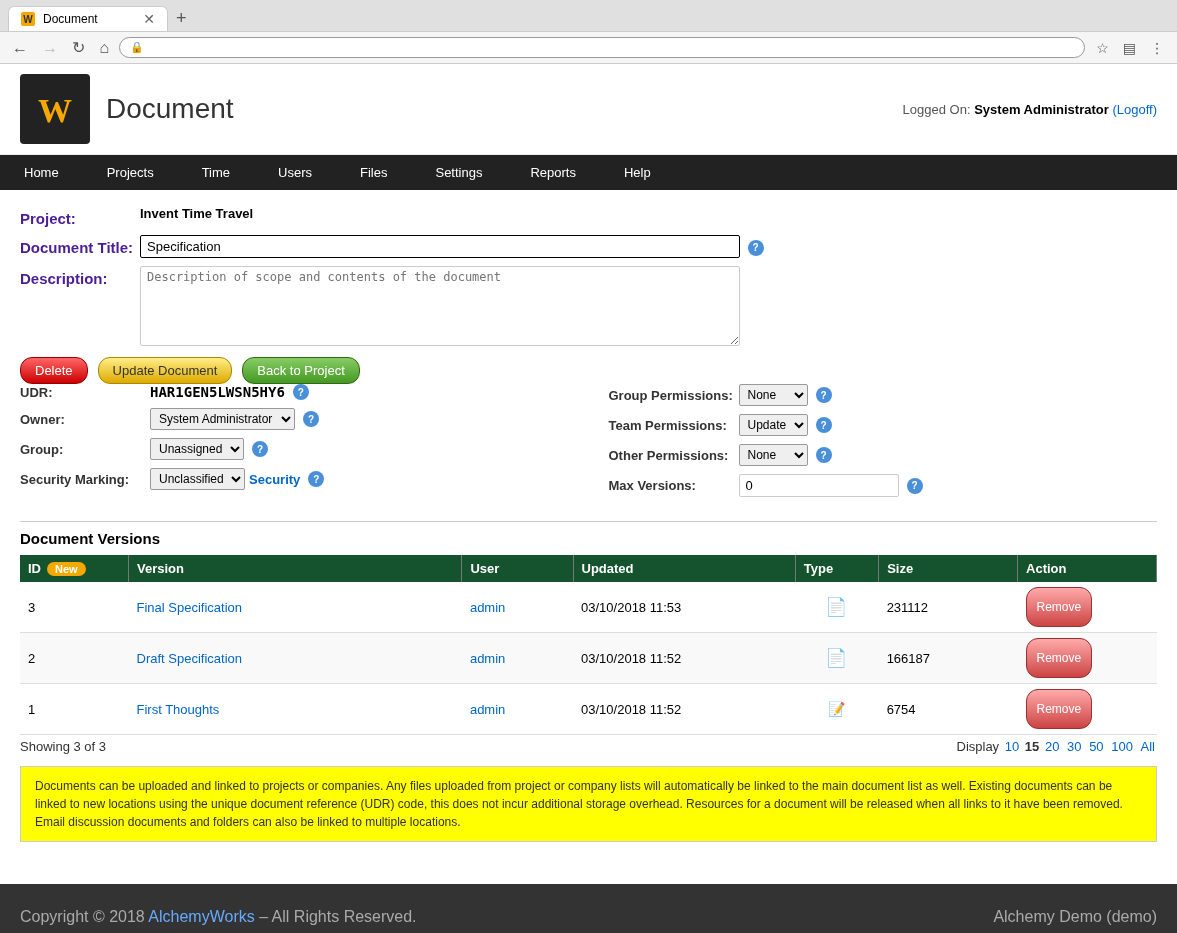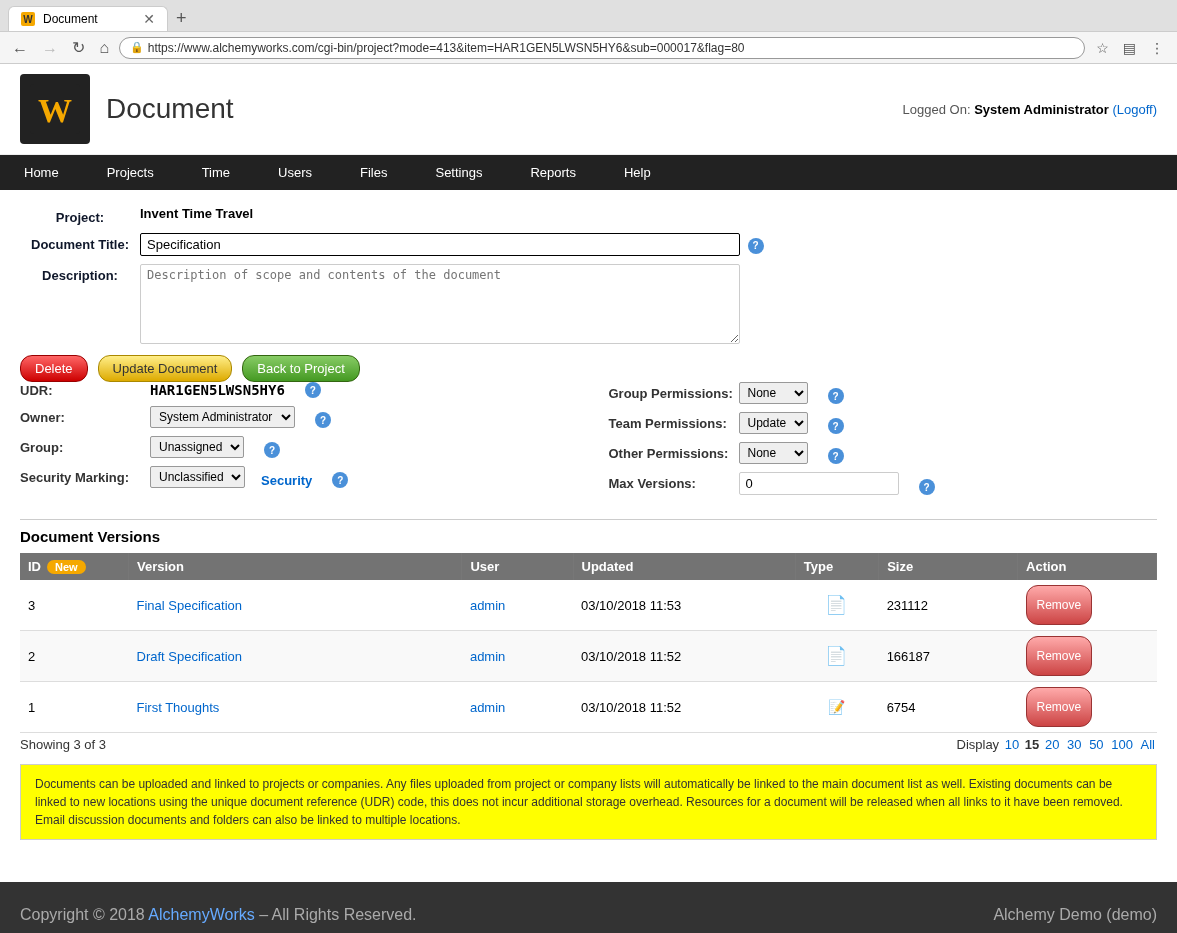--- a/index.html
+++ b/index.html
@@ -31,21 +31,21 @@
 
     
     .nav-bar { background: #222; display: flex; }
     .nav-item { color: #fff; padding: 10px 24px; cursor: pointer; font-size: 13px; text-decoration: none; }
 
     
     .main-content { padding: 16px 20px; }
 
     
     .form-row { display: flex; align-items: flex-start; margin-bottom: 8px; }
-    .form-label { width: 120px; min-width: 120px; font-weight: bold; color: #0f172a; padding-top: 4px; font-size: 13px; text-align: center; }
+    .form-label { width: 120px; min-width: 120px; font-weight: bold; color: #4c1d95; padding-top: 4px; font-size: 15px; }
     .form-value { flex: 1; }
     .project-name { font-weight: bold; font-size: 13px; }
 
     input[type="text"], textarea {
       font-size: 13px;
       padding: 3px 6px;
       border: 1px solid #000000;
       border-radius: 2px;
     }
     .title-input { width: 600px; }
@@ -60,32 +60,32 @@
     .btn-remove { background: linear-gradient(to bottom, #ffaaaa, #cc4444); color: #fff; border: 1px solid #993333; border-radius: 12px; padding: 12px 10px; cursor: pointer; font-size: 12px; }
 
     .button-row { display: flex; gap: 10px; margin-bottom: 0; margin-top: 4px; }
 
     
     .info-section { display: flex; gap: 40px; margin-bottom: 4px; }
     .info-left { flex: 1; }
     .info-right { flex: 1; }
     .info-row { display: flex; align-items: center; margin-bottom: 8px; }
     .info-label { width: 130px; min-width: 130px; font-weight: bold; font-size: 13px; color: #333; }
-    .info-value { display: flex; align-items: flex-end; gap: 16px; }
+    .info-value { display: flex; align-items: center; gap: 4px; }
     .udr-code { font-weight: bold; font-size: 14px; font-family: monospace; }
 
     select { font-size: 12px; padding: 2px 4px; border: 1px solid #999; border-radius: 2px; }
     input[type="text"].max-ver { width: 160px; font-size: 13px; padding: 3px 6px; border: 1px solid #ccc; }
 
     .security-link { color: #0066cc; text-decoration: none; font-weight: bold; }
 
     
     .section-title { font-size: 15px; font-weight: bold; margin: 16px 0 8px 0; border-top: 1px solid #ccc; padding-top: 8px; }
     table.versions-table { width: 100%; border-collapse: collapse; }
-    table.versions-table th { background: #737373; color: #fff; padding: 6px 8px; text-align: left; font-size: 13px; border-right: 1px solid #777; }
+    table.versions-table th { background: #14532d; color: #fff; padding: 6px 8px; text-align: left; font-size: 13px; border-right: 1px solid #777; }
     table.versions-table td { padding: 5px 8px; border-bottom: 1px solid #ddd; font-size: 13px; }
     table.versions-table tr:nth-child(even) td { background: #f9f9f9; }
     .id-col { width: 60px; }
     .version-col { width: 240px; }
     .user-col { width: 80px; }
     .updated-col { width: 160px; }
     .type-col { width: 60px; text-align: center; margin-top: 41px; }
     .size-col { width: 100px; }
     .action-col { width: 100px; }
 
@@ -120,21 +120,20 @@
   </div>
 </div>
 
 <div class="browser-toolbar">
   <button class="browser-nav-btn">←</button>
   <button class="browser-nav-btn" disabled="">→</button>
   <button class="browser-nav-btn">↻</button>
   <button class="browser-nav-btn">⌂</button>
   <div class="address-bar">
     <span class="lock-icon">🔒</span>
-    <span class="address-text">https://www.alchemyworks.com/cgi-bin/project?mode=413&amp;item=HAR1GEN5LWSN5HY6&amp;sub=000017&amp;flag=80</span>
   </div>
   <div class="browser-icons">
     <button class="browser-icon-btn">☆</button>
     <button class="browser-icon-btn">▤</button>
     <button class="browser-icon-btn">⋮</button>
   </div>
 </div>
 
 <div class="app-header">
   <div class="app-logo">

